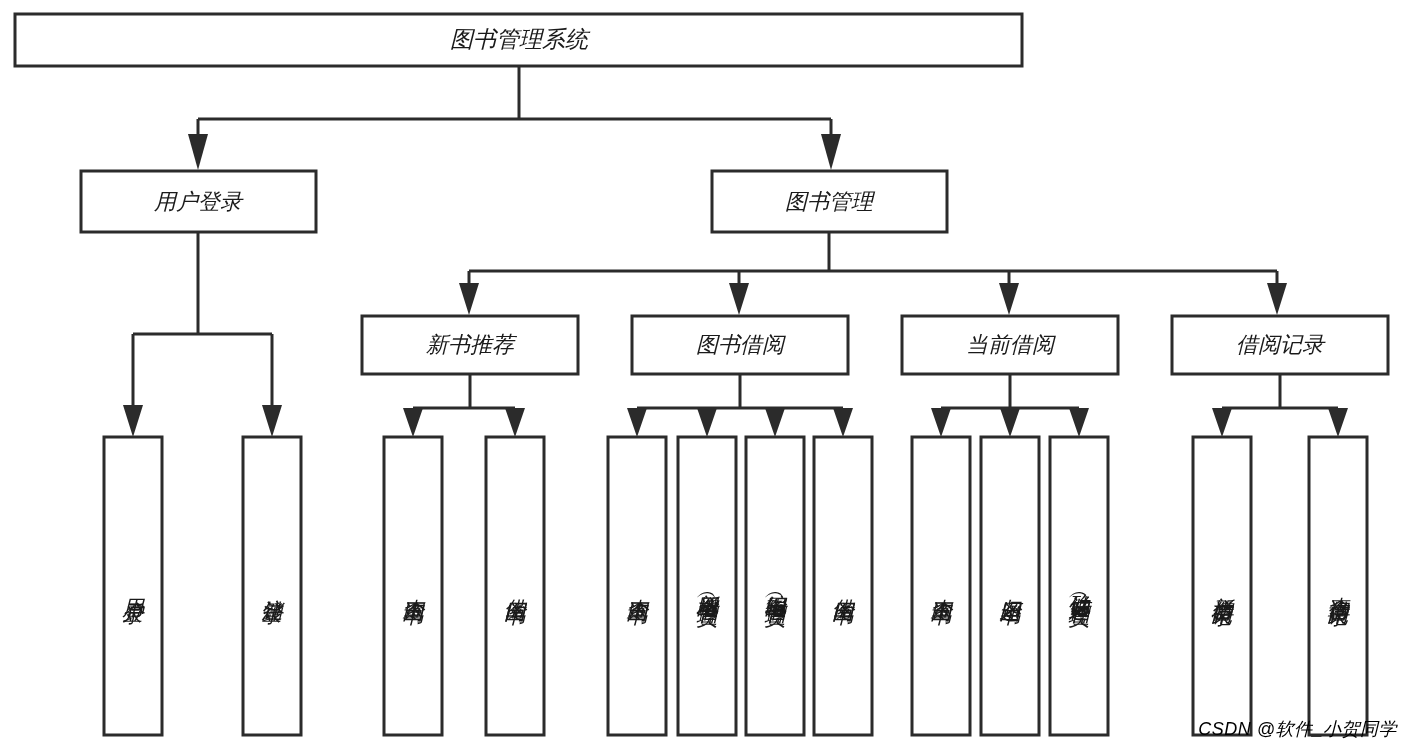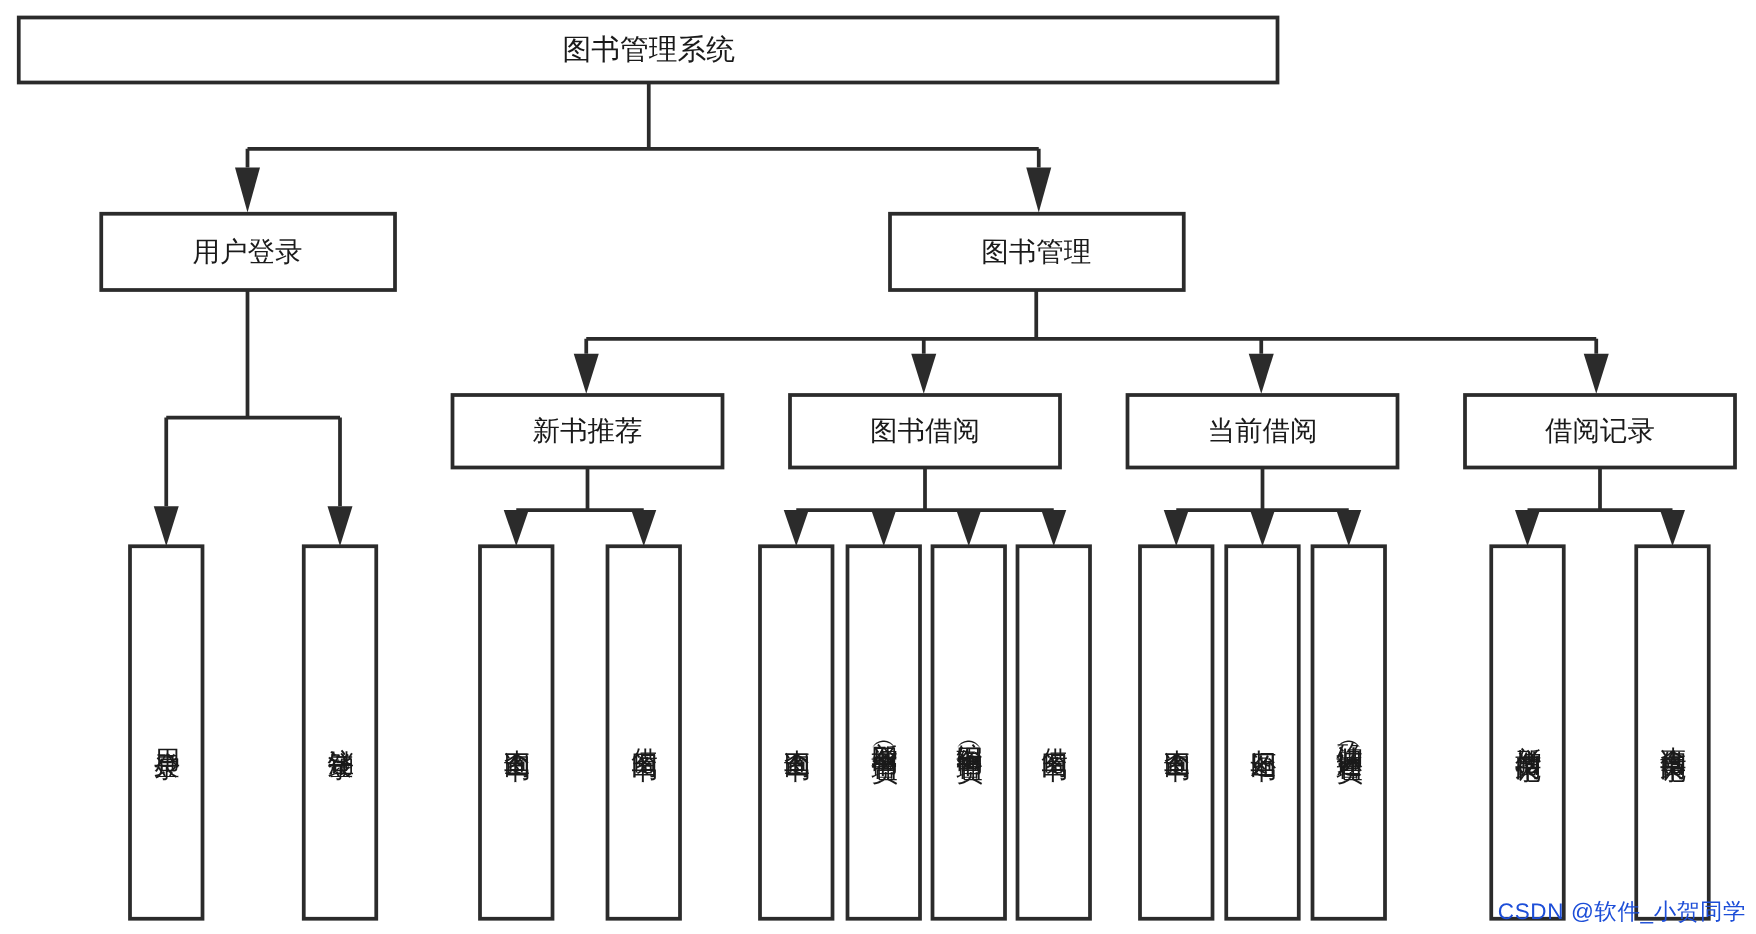--- a/index.html
+++ b/index.html
@@ -11,20 +11,21 @@
     width: 1405px;
     height: 747px;
     font-family: "Liberation Sans", "DejaVu Sans", sans-serif;
     overflow: hidden;
   }
   #diagram-root {
     position: relative;
     width: 1405px;
     height: 747px;
     background: #ffffff;
+    font-style: italic;
   }
   svg.diagram-canvas {
     position: absolute;
     left: 0;
     top: 0;
     width: 1405px;
     height: 747px;
   }
   .node-box {
     fill: #ffffff;
@@ -69,21 +70,21 @@
     color: #1a1a1a;
     white-space: nowrap;
     pointer-events: none;
   }
   .watermark {
     position: absolute;
     right: 8px;
     bottom: 6px;
     font-family: "Liberation Sans", "DejaVu Sans", sans-serif;
     font-size: 18px;
-    color: #1d4ed8;
+    color: #000000;
     letter-spacing: 0.5px;
     white-space: nowrap;
   }
 </style>
 </head>
 <body>
 
 <div id="diagram-root">
 
   <svg class="diagram-canvas" viewBox="0 0 1405 747">

